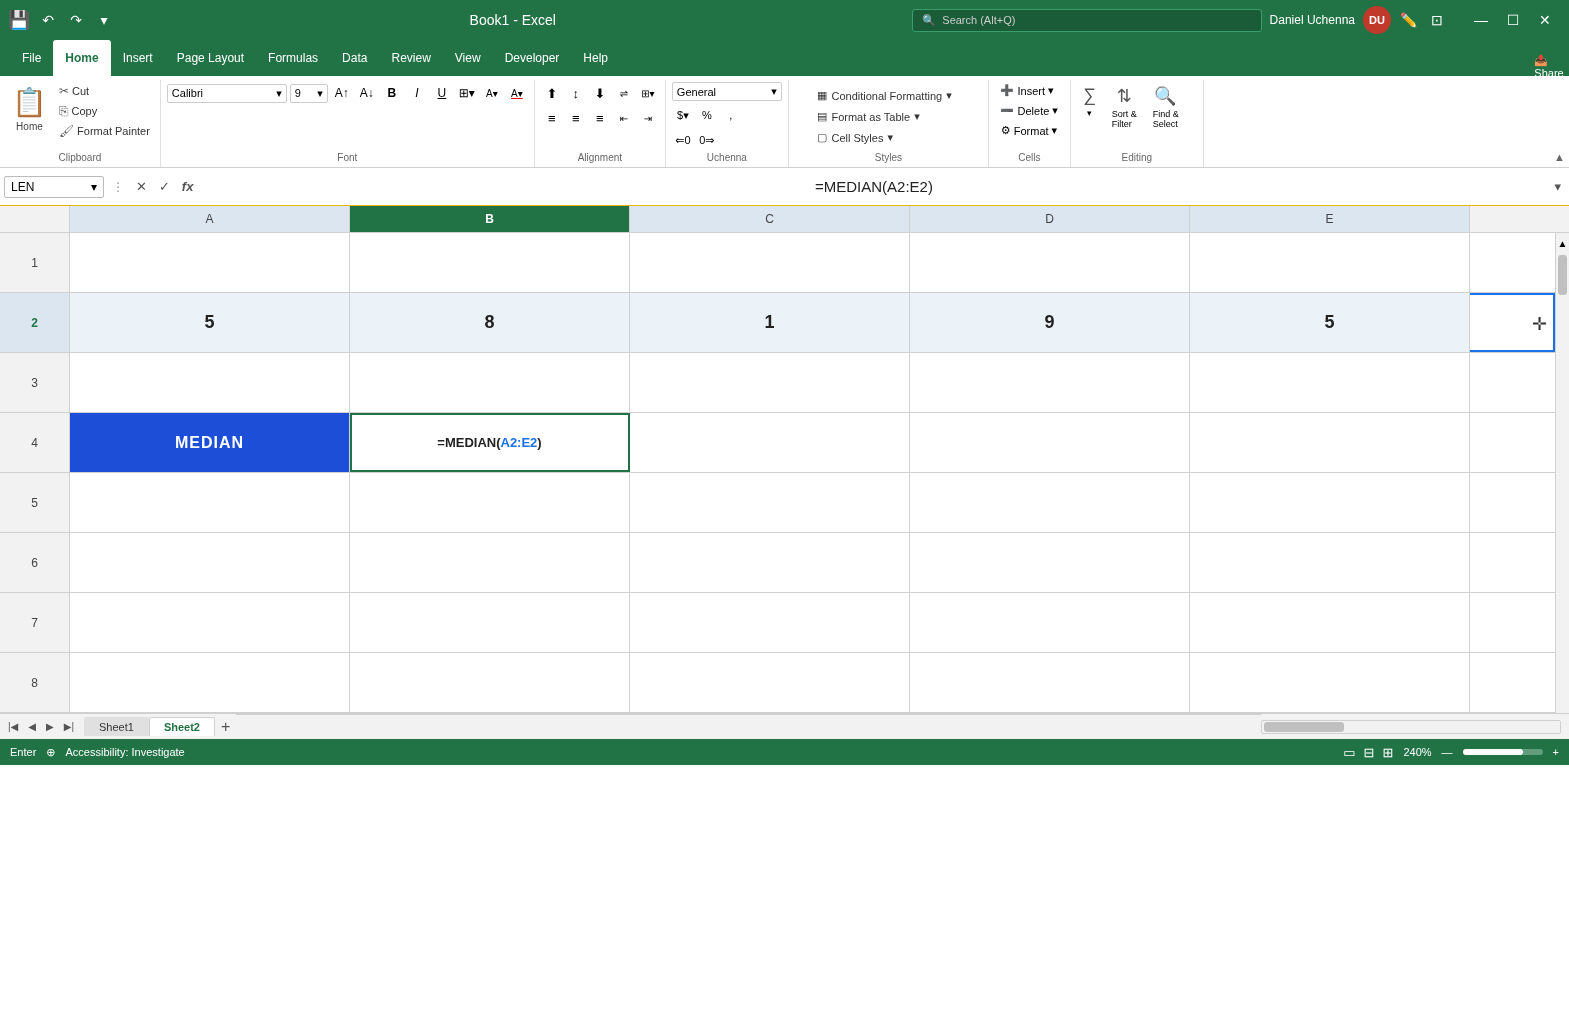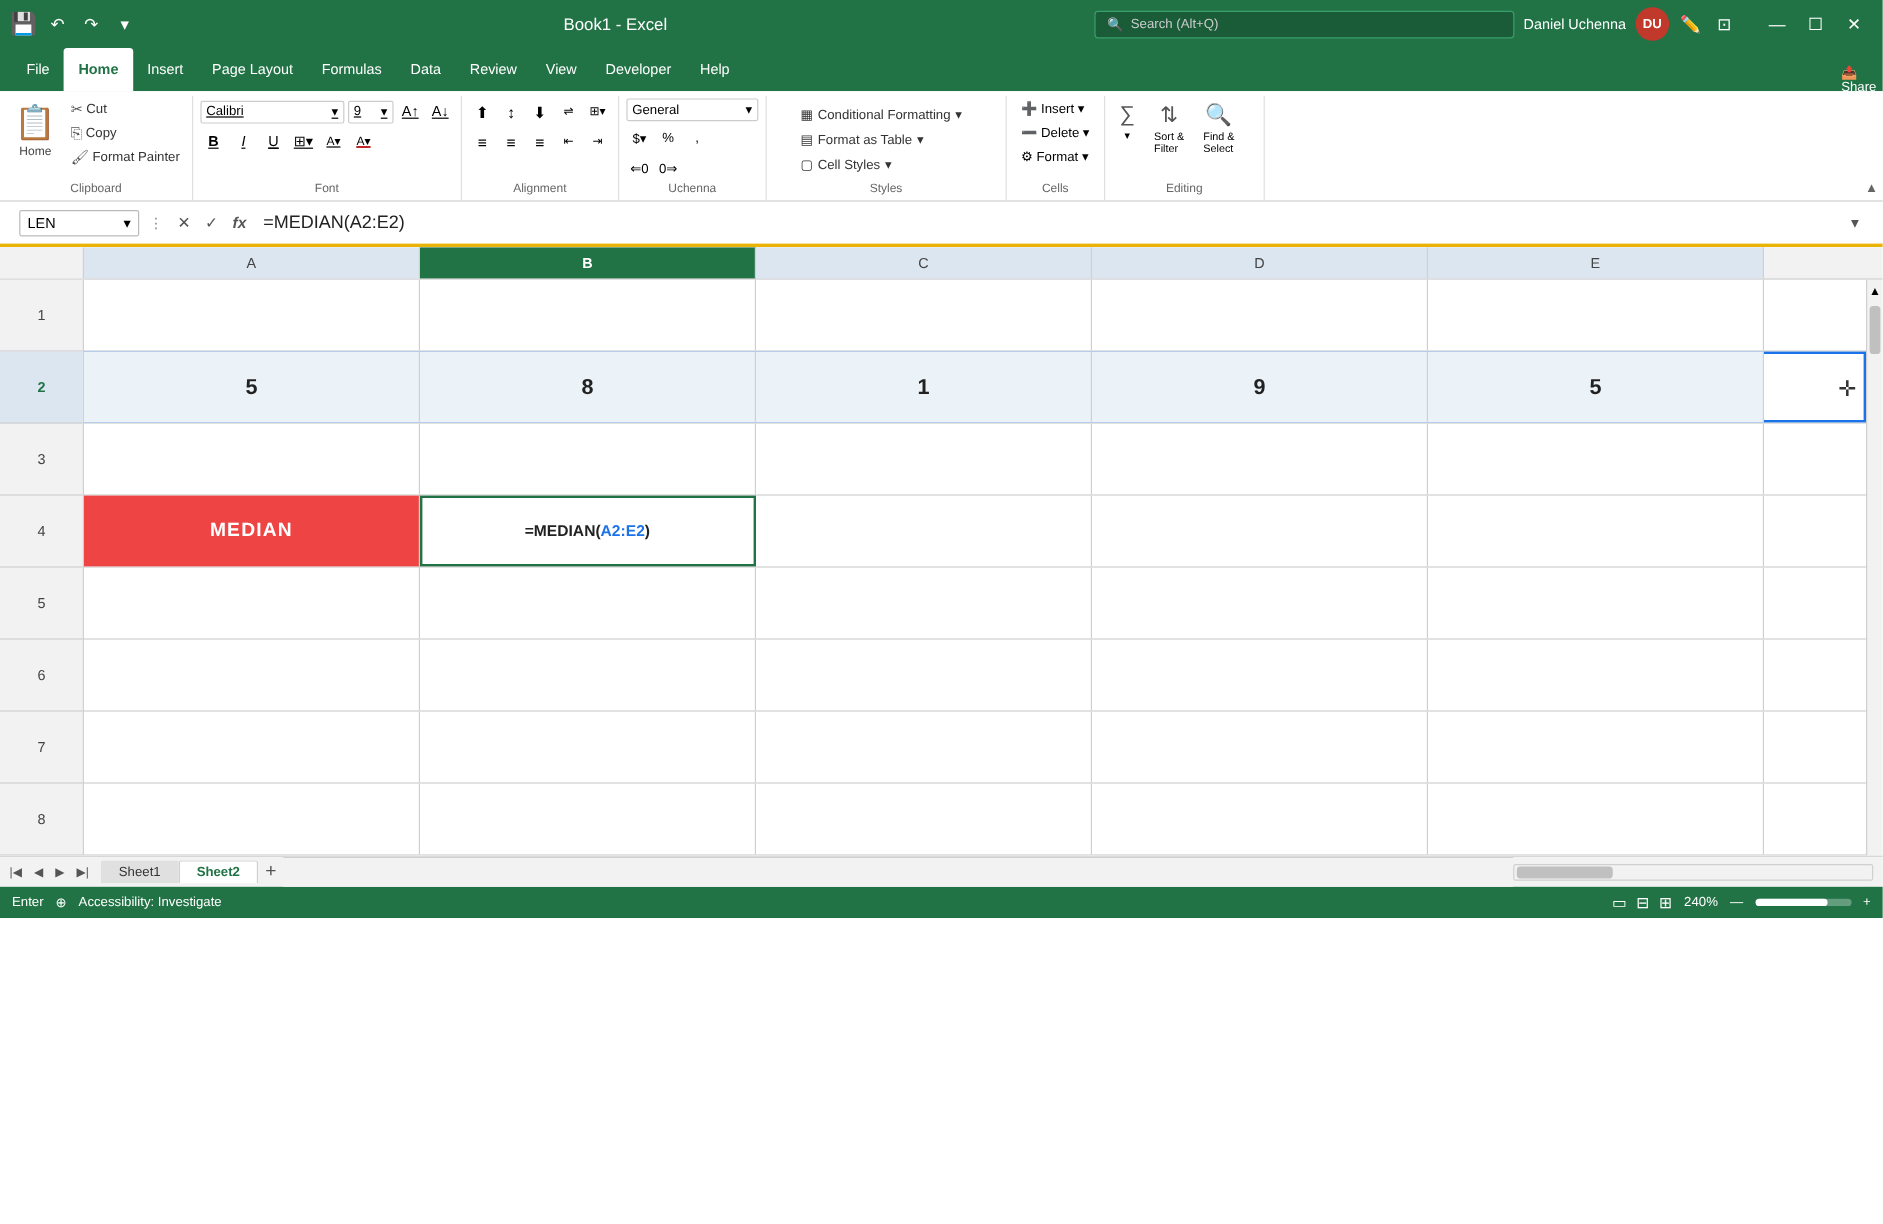--- a/index.html
+++ b/index.html
@@ -227,25 +227,26 @@
       bottom: 4px;
       font-size: 11px;
       cursor: pointer;
       color: #666;
     }
 
     
     .formula-bar {
       display: flex;
       align-items: center;
-      border-bottom: 3px solid #eab308;
+      border-bottom: 1px solid #eab308;
       height: 38px;
       background: #fff;
-      padding: 0 16px;
+      padding: 0 4px;
       gap: 4px;
+      text-align: center;
     }
     .name-box {
       width: 100px;
       border: 1px solid #bbb;
       border-radius: 2px;
       padding: 3px 6px;
       font-size: 12px;
       display: flex;
       align-items: center;
       justify-content: space-between;
@@ -364,21 +365,21 @@
       position: relative;
     }
     .cell.highlighted {
       background: #ebf3f8;
     }
     .cell.active-formula {
       outline: 2px solid #217346;
       outline-offset: -2px;
     }
     .cell.orange-label {
-      background: #ef4444;
+      background: #1d4ed8;
       color: #fff;
       font-size: 16px;
       font-weight: bold;
       letter-spacing: 1px;
     }
     .cell.formula-cell {
       font-size: 16px;
       color: #222;
     }
     .formula-cell-inner {
@@ -537,21 +538,21 @@
         <div class="small-ribbon-btn">
           <span class="small-icon">🖌</span>
           <span>Format Painter</span>
         </div>
       </div>
     </div>
     <span class="ribbon-group-label">Clipboard</span>
   </div>
 
   <div class="ribbon-group font-group">
-    <div class="ribbon-group-content" style="flex-direction:column; gap:3px; padding-bottom:16px;text-decoration:underline;">
+    <div class="ribbon-group-content" style="flex-direction:row; gap:3px; padding-bottom:16px;">
       <div class="font-row">
         <div class="font-name-select">
           <span>Calibri</span>
           <span>▾</span>
         </div>
         <div class="font-size-select">
           <span>9</span>
           <span>▾</span>
         </div>
         <div class="font-btn">A↑</div>

